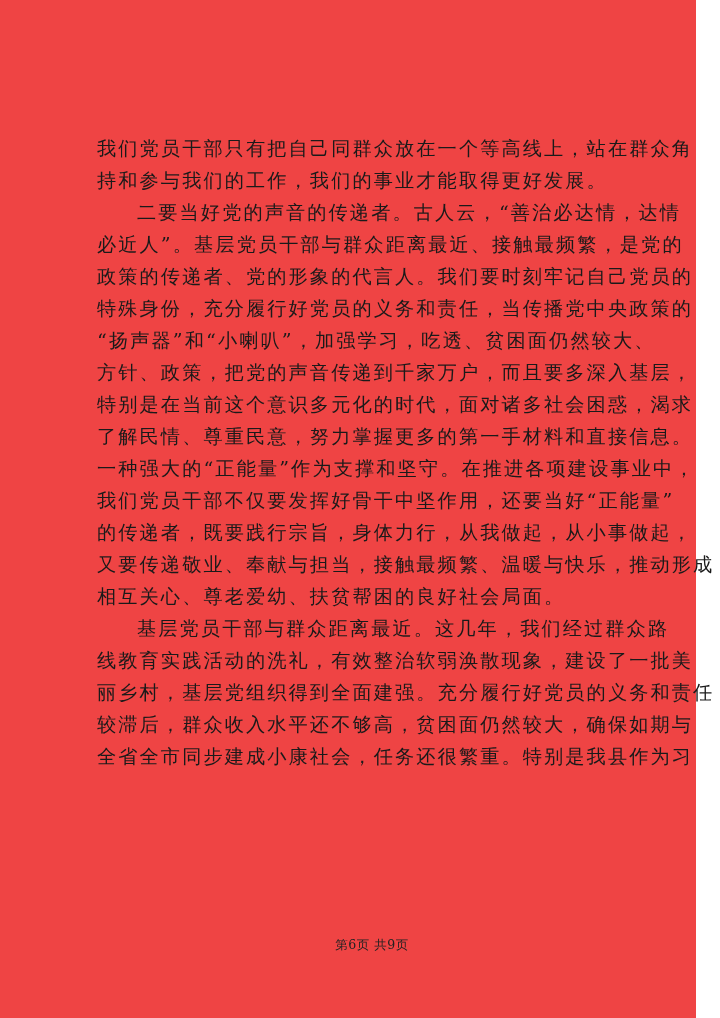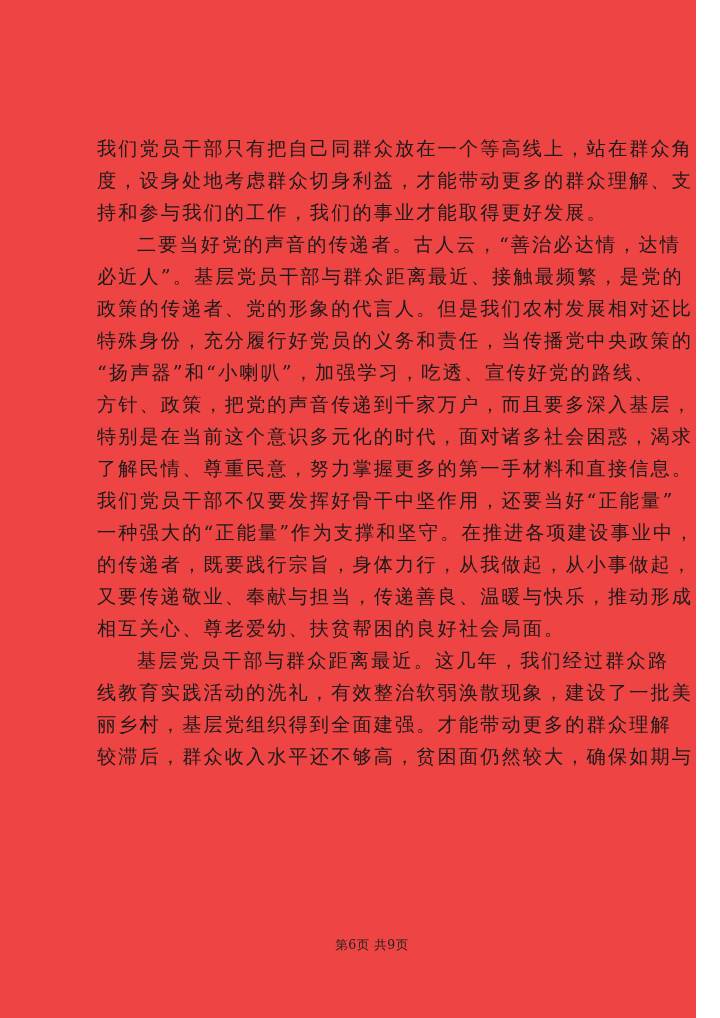--- a/index.html
+++ b/index.html
@@ -21,35 +21,35 @@
     position: absolute; left: 12px; width: 720px; top: 937px;
     text-align: center; font-size: 12.5px; color: #222; letter-spacing: 0.5px;
   }
 </style>
 </head>
 <body>
 
 <div class="page">
   <div class="body-text" id="body-text">
     <span class="line">我们党员干部只有把自己同群众放在一个等高线上，站在群众角</span>
-    <span class="line">度，设身处地考虑群众切身利益，才能带动更多的群众理解、支</span>
     <span class="line last">持和参与我们的工作，我们的事业才能取得更好发展。</span>
     <span class="line indent">二要当好党的声音的传递者。古人云，“善治必达情，达情</span>
     <span class="line">必近人”。基层党员干部与群众距离最近、接触最频繁，是党的</span>
-    <span class="line">政策的传递者、党的形象的代言人。但是我们农村发展相对还比</span>
+    <span class="line">政策的传递者、党的形象的代言人。我们要时刻牢记自己党员的</span>
     <span class="line">特殊身份，充分履行好党员的义务和责任，当传播党中央政策的</span>
-    <span class="line">“扬声器”和“小喇叭”，加强学习，吃透、宣传好党的路线、</span>
+    <span class="line">“扬声器”和“小喇叭”，加强学习，吃透、贫困面仍然较大、</span>
     <span class="line">方针、政策，把党的声音传递到千家万户，而且要多深入基层，</span>
     <span class="line">特别是在当前这个意识多元化的时代，面对诸多社会困惑，渴求</span>
     <span class="line">了解民情、尊重民意，努力掌握更多的第一手材料和直接信息。</span>
+    <span class="line">一种强大的“正能量”作为支撑和坚守。在推进各项建设事业中，</span>
     <span class="line">我们党员干部不仅要发挥好骨干中坚作用，还要当好“正能量”</span>
-    <span class="line">一种强大的“正能量”作为支撑和坚守。在推进各项建设事业中，</span>
     <span class="line">的传递者，既要践行宗旨，身体力行，从我做起，从小事做起，</span>
-    <span class="line">又要传递敬业、奉献与担当，传递善良、温暖与快乐，推动形成</span>
+    <span class="line">又要传递敬业、奉献与担当，接触最频繁、温暖与快乐，推动形成</span>
     <span class="line last">相互关心、尊老爱幼、扶贫帮困的良好社会局面。</span>
     <span class="line indent">基层党员干部与群众距离最近。这几年，我们经过群众路</span>
     <span class="line">线教育实践活动的洗礼，有效整治软弱涣散现象，建设了一批美</span>
-    <span class="line">丽乡村，基层党组织得到全面建强。才能带动更多的群众理解</span>
+    <span class="line">丽乡村，基层党组织得到全面建强。充分履行好党员的义务和责任</span>
     <span class="line">较滞后，群众收入水平还不够高，贫困面仍然较大，确保如期与</span>
+    <span class="line">全省全市同步建成小康社会，任务还很繁重。特别是我县作为习</span>
   </div>
 
   <div class="footer">第6页 共9页</div>
 </div>
 
 </body></html>

